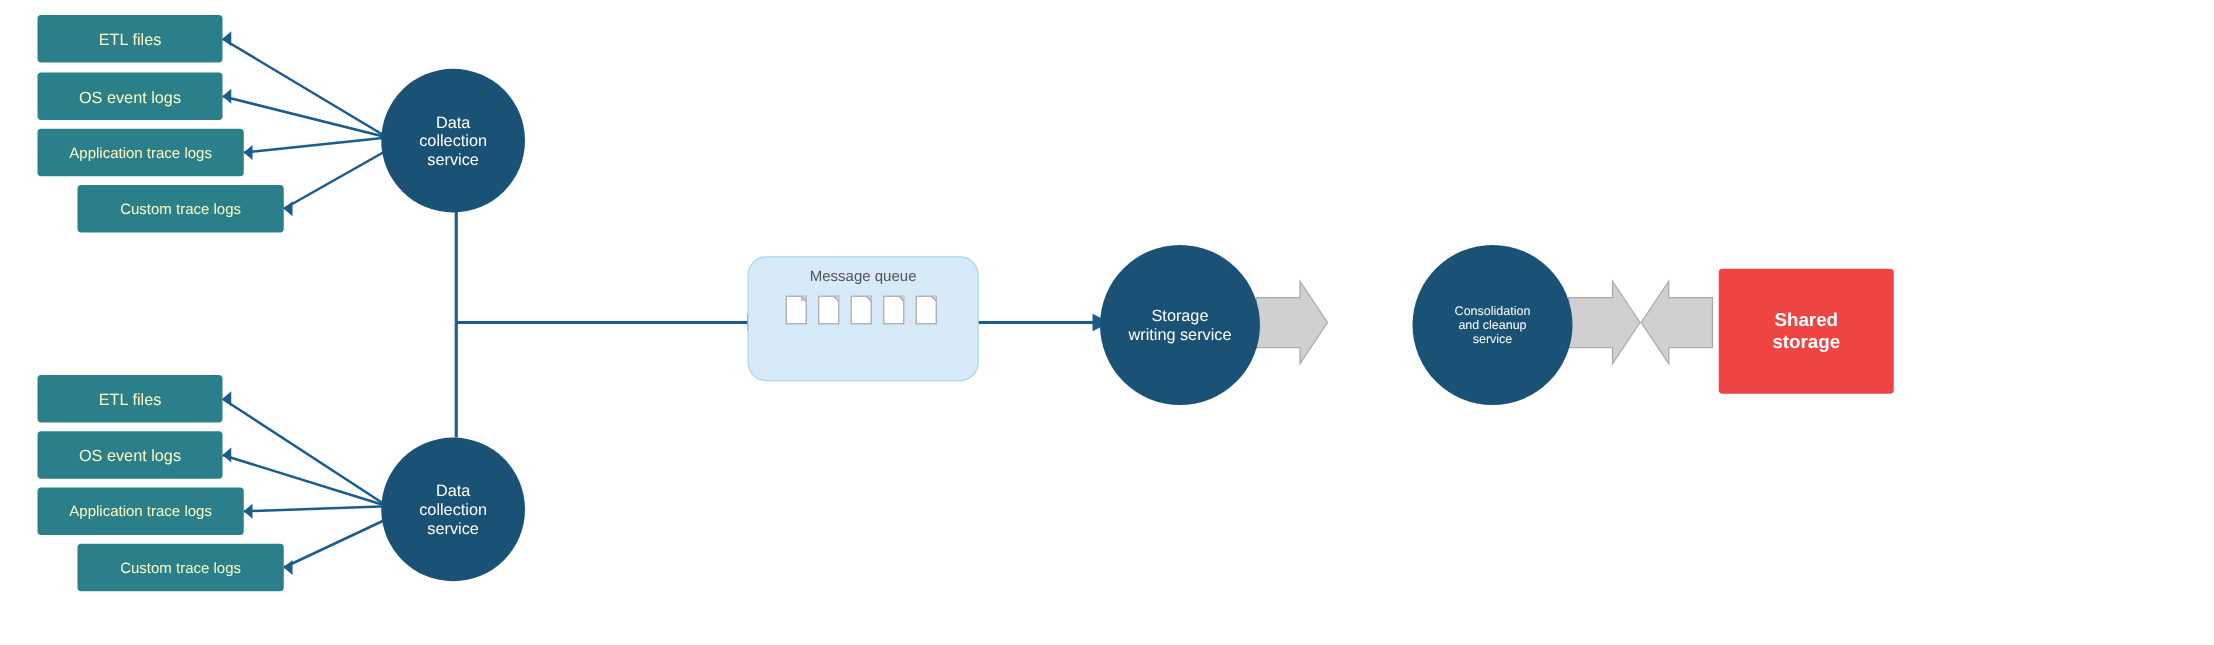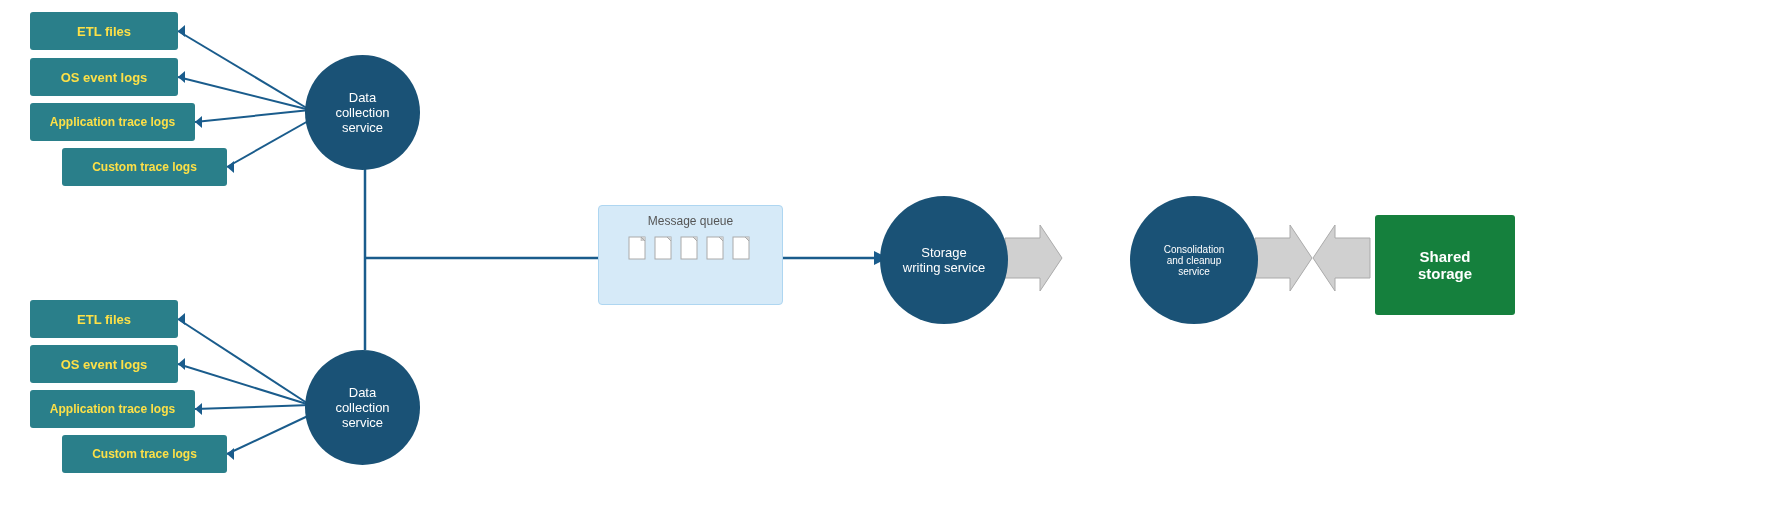--- a/index.html
+++ b/index.html
@@ -14,28 +14,28 @@
 
     .diagram {
       position: relative;
       width: 1771px;
       height: 516px;
     }
 
     
     .teal-box {
       background: #2a7f8a;
-      color: #fde047;
+      color: #fef9c3;
       border-radius: 3px;
       display: flex;
       align-items: center;
       justify-content: center;
       text-align: center;
       font-size: 13px;
-      font-weight: 700;
+      font-weight: 400;
       position: absolute;
     }
 
     
     .blue-circle {
       background: #1a5276;
       color: #fff;
       border-radius: 50%;
       display: flex;
       align-items: center;
@@ -44,41 +44,41 @@
       font-size: 14px;
       font-weight: 400;
       position: absolute;
     }
 
     
     .queue-box {
       position: absolute;
       background: #d6eaf8;
       border: 1px solid #aed6f1;
-      border-radius: 4px;
+      border-radius: 15px;
       display: flex;
       flex-direction: column;
       align-items: center;
     }
 
     .queue-label {
       font-size: 12px;
       color: #555;
       text-align: center;
       margin-bottom: 4px;
     }
 
     .queue-icons {
       display: flex;
       gap: 4px;
     }
 
     
     .shared-storage {
-      background: #15803d;
+      background: #ef4444;
       color: #fff;
       border-radius: 3px;
       display: flex;
       align-items: center;
       justify-content: center;
       text-align: center;
       font-size: 15px;
       font-weight: 600;
       position: absolute;
     }

